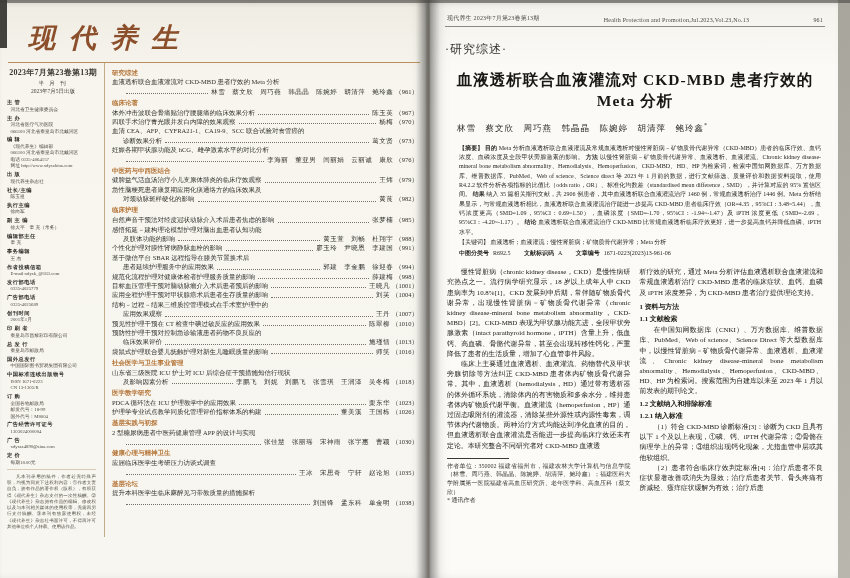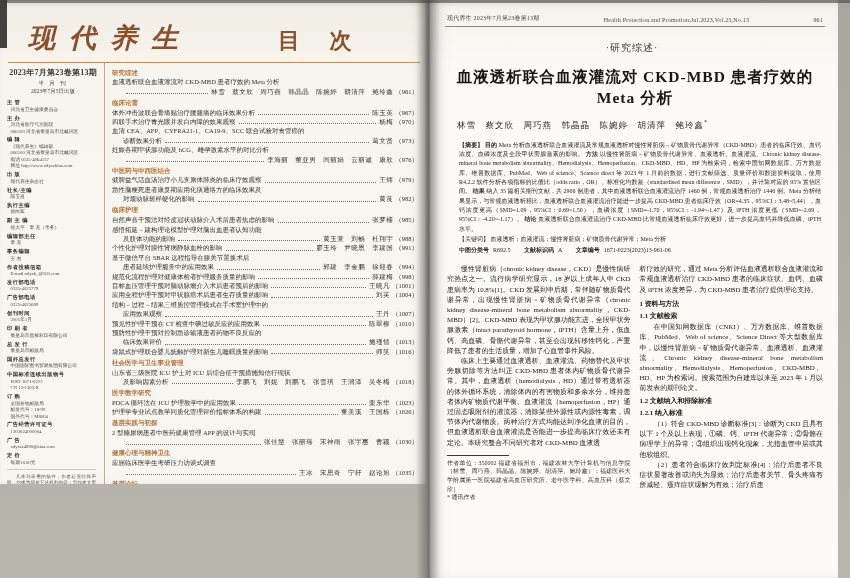--- a/index.html
+++ b/index.html
@@ -7,21 +7,21 @@
     width:850px;height:578px;position:relative;overflow:hidden;
     background:linear-gradient(180deg,#a8a59d 0%,#b9b6ae 100%);
     font-family:"Liberation Serif","DejaVu Serif",serif;
     -webkit-font-smoothing:antialiased;
   }
   .top-edge{position:absolute;top:0;left:0;right:0;height:3px;background:rgba(62,60,55,.55);z-index:9;}
   .corner-dark{position:absolute;left:0;top:0;width:7px;height:48px;background:#44423d;z-index:8;}
 
   
   .page-left{
-    position:absolute;left:0;top:0;width:426px;height:484px;
+    position:absolute;left:0;top:0;width:426px;height:578px;
     background:linear-gradient(180deg,#efece3 0%,#f7f5ee 14%,#f8f6f0 100%);
     box-shadow:inset -10px 0 14px -9px rgba(0,0,0,.35), inset 0 6px 10px -7px rgba(0,0,0,.35);
     overflow:hidden;
   }
   .page-right{
     position:absolute;left:430px;top:0;width:408px;height:578px;
     background:linear-gradient(180deg,#f4f2ec 0%,#fbfaf6 12%,#fcfbf8 100%);
     box-shadow:inset 12px 0 16px -10px rgba(0,0,0,.38), inset 0 6px 10px -7px rgba(0,0,0,.3);
     overflow:hidden;
   }
@@ -52,21 +52,21 @@
   .toc-t{flex:0 0 auto;}
   .toc-t.ind{padding-left:11px;}
   .leader{flex:1 1 auto;border-bottom:1px dotted #77716a;margin:0 3px 2px;min-width:8px;}
   .toc-w{flex:0 0 auto;letter-spacing:.5px;margin-right:2px;}
   .toc-p{flex:0 0 auto;}
 
   
   .rp-inner{padding:14px 13px 0 15px;}
   .rp-head{display:flex;justify-content:space-between;align-items:flex-end;font-size:6px;color:#4d4a45;border-bottom:1px solid #8d8a83;padding:0 2px 3px;}
   .rp-head .hl{letter-spacing:.2px;}
-  .rp-tag{text-align:center;font-size:10px;color:#37342f;margin:14px 6px 0 0;letter-spacing:1px;}
+  .rp-tag{text-align:left;font-size:12px;color:#37342f;margin:14px 6px 0 0;letter-spacing:1px;}
   .rp-title{text-align:center;font-size:15.5px;font-weight:bold;color:#191713;margin-top:12px;letter-spacing:1px;}
   .rp-authors{font-size:8.5px;color:#2b2823;margin:10px 0 0 12px;letter-spacing:1px;}
   .rp-authors sup{font-size:6px;}
   .rp-abstract{margin:9px 4px 0 14px;font-size:6px;line-height:9.3px;color:#2a2722;text-align:justify;}
   .rp-abstract .b{font-weight:bold;}
   .rp-kw{margin:1px 4px 0 14px;font-size:6px;line-height:9.3px;color:#2a2722;}
   .rp-clc{margin:2px 4px 0 14px;font-size:6px;color:#2a2722;}
   .rp-clc .b{font-weight:bold;margin-right:4px;}
   .rp-clc .v{margin-right:12px;}
   .rp-cols{display:flex;gap:9px;margin:9px 2px 0 2px;font-size:6.9px;line-height:10.2px;color:#232019;text-align:justify;}
@@ -80,21 +80,20 @@
 </style>
 </head>
 <body>
 
 <div class="top-edge"></div>
 <div class="corner-dark"></div>
 
 <div class="page-left">
   <div class="lp-head">
     <div class="lp-journal">现代养生</div>
-    <div class="lp-toc-title">目 次</div>
   </div>
   <div class="lp-rule"></div>
   <div class="lp-cols">
     <div class="lp-sidebar">
       <div class="sb-scale">
         <div class="sb-issue1">2023年7月第23卷第13期</div>
         <div class="sb-issue2">半 月 刊</div>
         <div class="sb-issue3">2023年7月5日出版</div>
         <div id="sb-blocks">
             <div class="sb-block">

